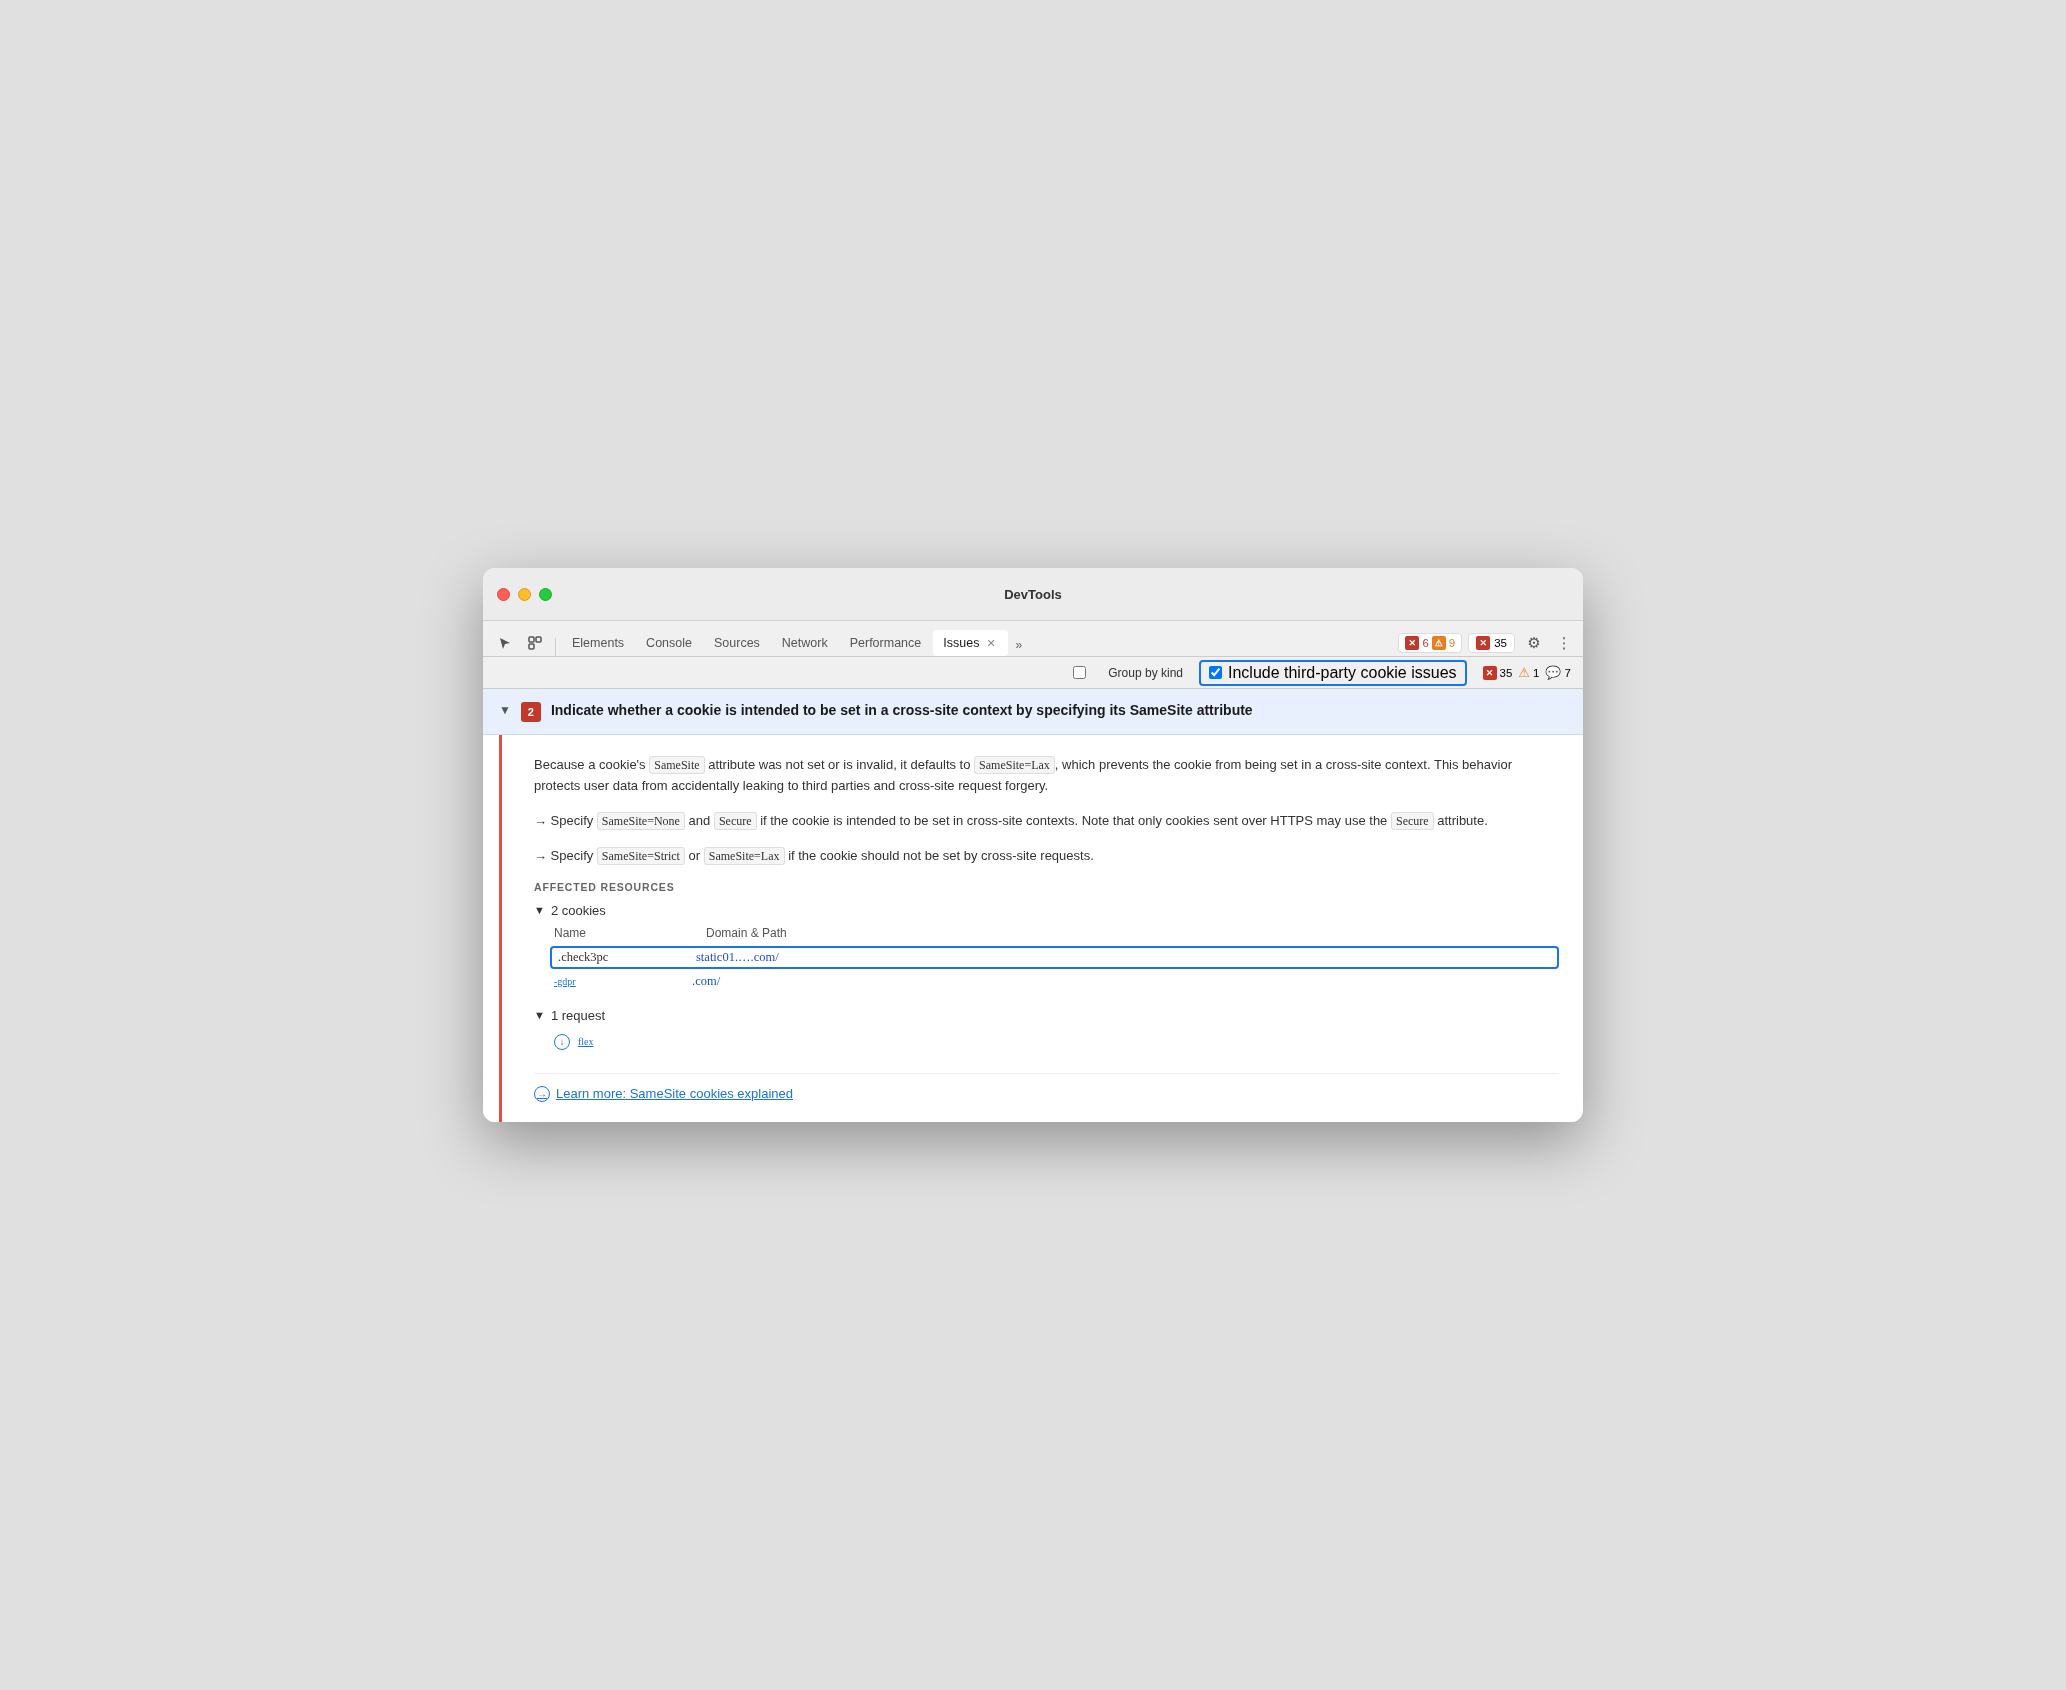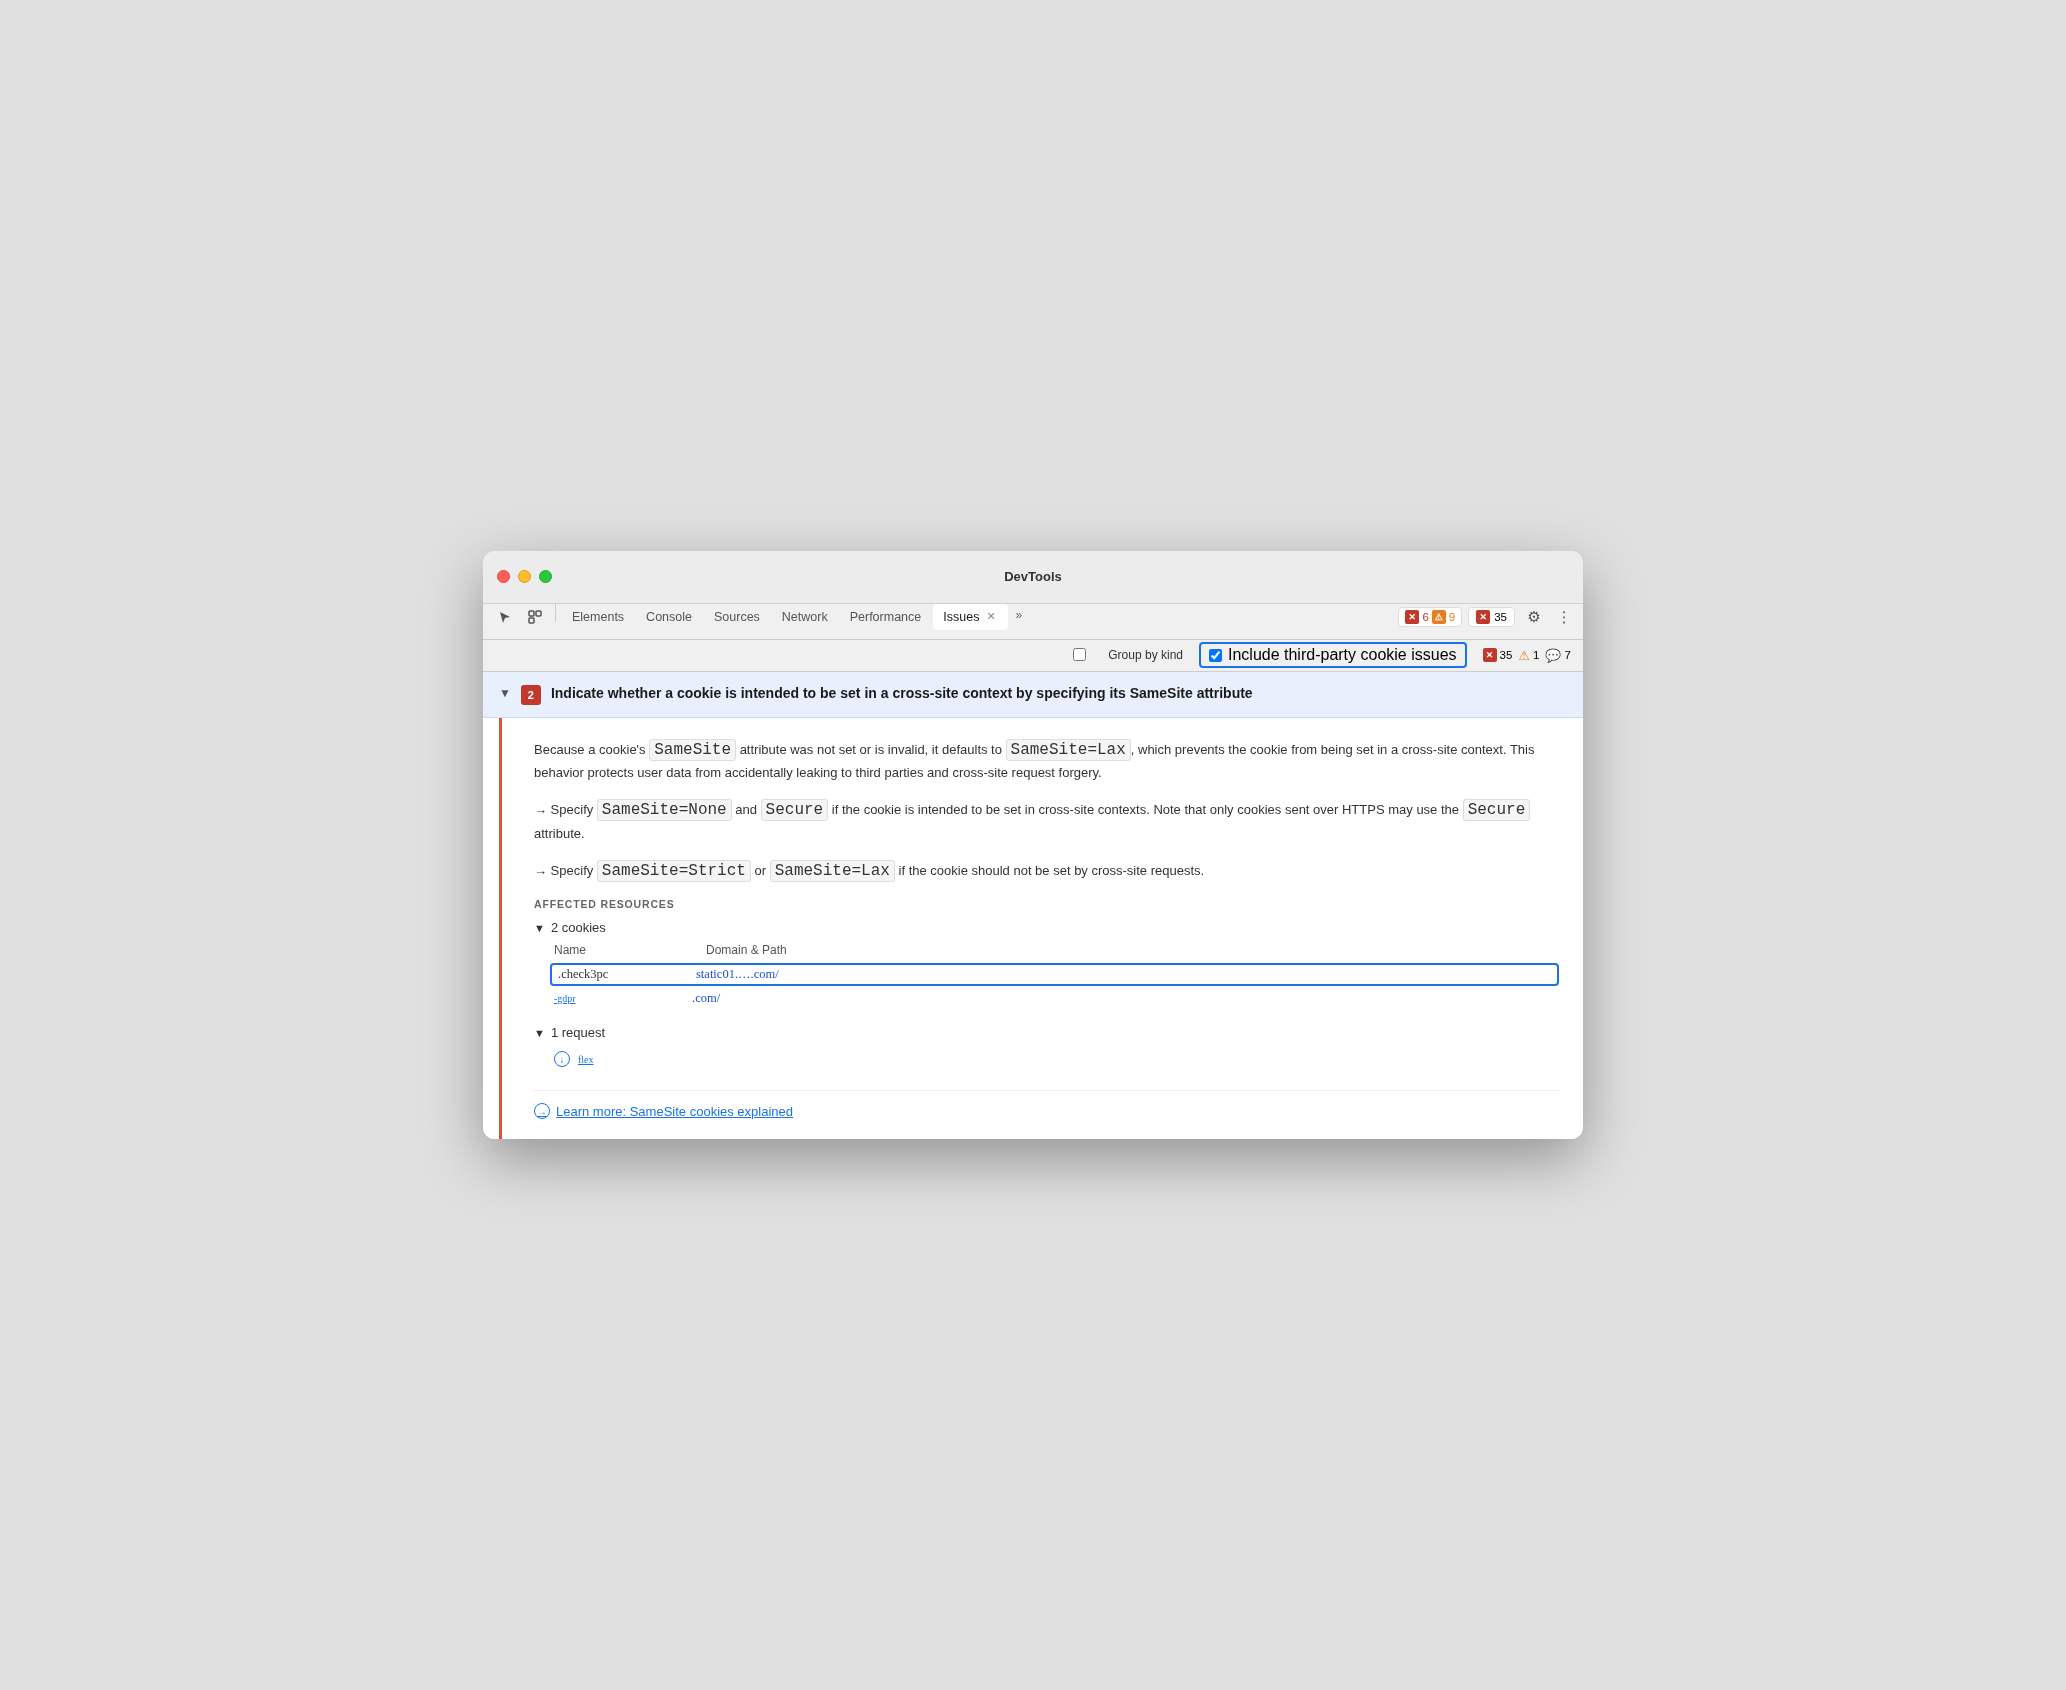--- a/index.html
+++ b/index.html
@@ -45,21 +45,21 @@
     .titlebar-title {
       font-size: 13px;
       font-weight: 600;
       color: #333;
     }
     .toolbar {
       background: #f0f0f0;
       border-bottom: 1px solid #ccc;
       padding: 0 8px;
       display: flex;
-      align-items: flex-start;
+      align-items: flex-end;
       gap: 2px;
       height: 36px;
     }
     .toolbar-icon-btn {
       width: 28px;
       height: 26px;
       display: flex;
       align-items: center;
       justify-content: center;
       border-radius: 4px;
@@ -243,22 +243,22 @@
       border-left: 3px solid #e74c3c;
       margin-left: 16px;
     }
     .issue-body p {
       font-size: 13px;
       color: #333;
       line-height: 1.6;
       margin-bottom: 14px;
     }
     code {
-      font-family: Liberation Mono, monospace;
-      font-size: 16px;
+      font-family: Liberation Serif, serif;
+      font-size: 12px;
       background: #f5f5f5;
       border: 1px solid #ddd;
       border-radius: 3px;
       padding: 1px 4px;
       color: #333;
     }
     .affected-resources {
       margin-top: 8px;
     }
     .affected-label {

